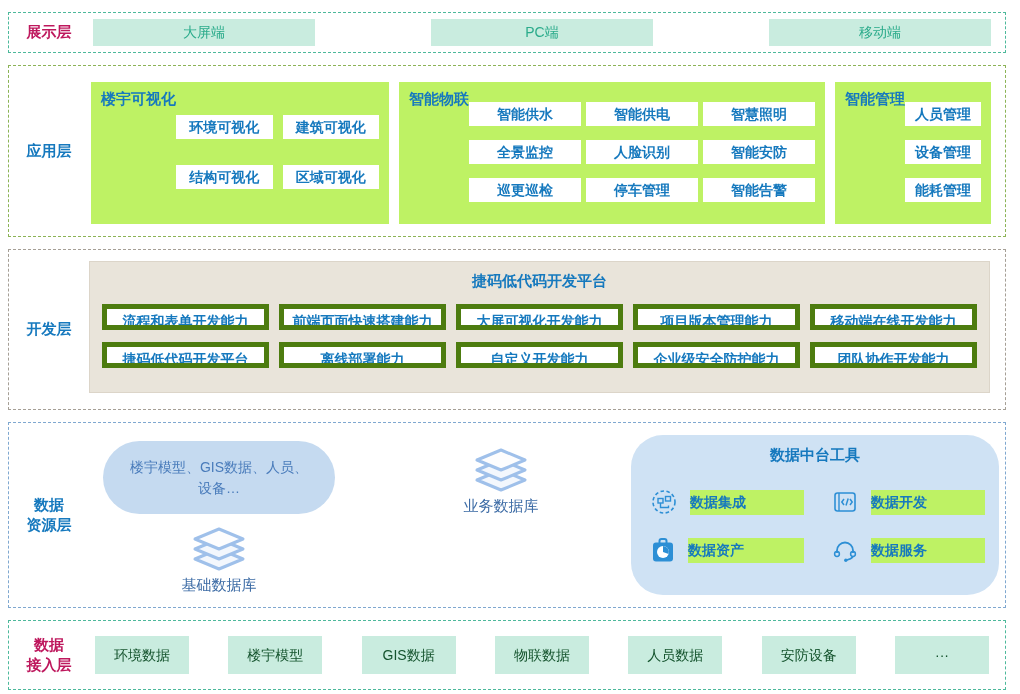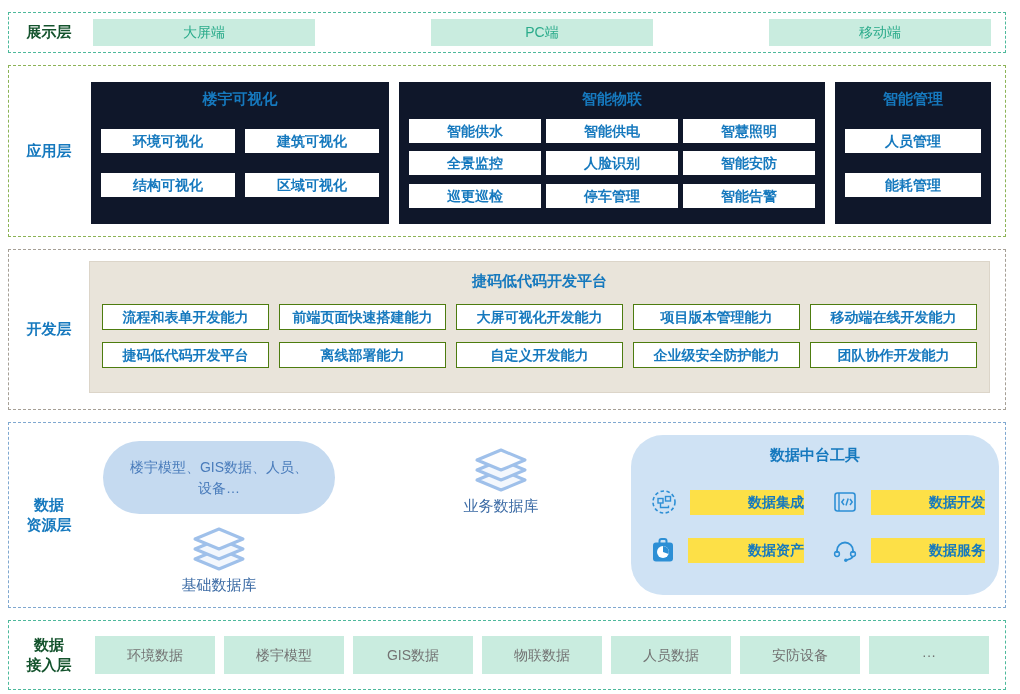--- a/index.html
+++ b/index.html
@@ -14,35 +14,35 @@
   .layer-teal   { border-color:#4db99b; }
   .layer-green  { border-color:#8cb356; }
   .layer-gray   { border-color:#a59f96; }
   .layer-blue   { border-color:#7fa8d0; }
 
   .layer-label {
     width:80px; flex-shrink:0; display:flex; flex-direction:column;
     align-items:center; justify-content:center;
     font-size:15px; font-weight:bold; line-height:1.35;
   }
-  .teal-text { color:#14532d; }
+  .teal-text { color:#be185d; }
   .blue-text { color:#1679be; }
 
   
   .layer-display { height:41px; }
   .display-items { flex:1; display:flex; align-items:center; justify-content:space-between; padding:0 14px 0 4px; }
   .teal-btn {
     background:#c9ecdf; color:#2bab8b; font-size:14px;
     width:222px; height:27px; line-height:27px; text-align:center;
   }
 
   
   .layer-app { height:172px; }
   .app-groups { flex:1; display:flex; gap:10px; padding:16px 14px 12px 2px; }
-  .group { background:#0f172a; display:flex; flex-direction:column; padding:6px 10px 8px; }
+  .group { background:#bef264; display:flex; flex-direction:row; padding:6px 10px 8px; }
   .group-title { color:#1679be; font-weight:bold; font-size:15px; text-align:center; height:22px; line-height:22px; flex-shrink:0; }
   .group-body { flex:1; display:grid; align-content:space-evenly; }
   .g1 { width:298px; }
   .g1 .group-body { grid-template-columns:1fr 1fr; column-gap:10px; }
   .g2 { flex:1; }
   .g2 .group-body { grid-template-columns:1fr 1fr 1fr; column-gap:5px; }
   .g3 { width:156px; }
   .g3 .group-body { grid-template-columns:1fr; }
   .white-btn {
     background:#ffffff; color:#1679be; font-weight:600; font-size:14px;
@@ -52,21 +52,21 @@
   
   .layer-dev { height:161px; }
   .dev-wrap { flex:1; padding:11px 15px 16px 0; }
   .dev-box {
     background:#e9e4da; border:1px solid #dcd5c9; height:100%;
     display:flex; flex-direction:column; padding:8px 12px 12px;
   }
   .dev-title { color:#1679be; font-weight:bold; font-size:15px; text-align:center; height:22px; line-height:22px; }
   .dev-grid { flex:1; display:grid; grid-template-columns:repeat(5,1fr); column-gap:10px; align-content:space-evenly; }
   .dev-btn {
-    background:#ffffff; border:1px solid #4d7c0f; color:#1679be; font-weight:600;
+    background:#ffffff; border:5px solid #4d7c0f; color:#1679be; font-weight:600;
     font-size:14px; height:26px; line-height:24px; text-align:center; white-space:nowrap; overflow:hidden;
   }
 
   
   .layer-res { height:186px; }
   .res-body { flex:1; display:flex; padding:12px 14px 12px 0; }
   .db-col { width:260px; display:flex; flex-direction:column; align-items:center; }
   .blob {
     width:232px; height:74px; background:#c5daf0; border-radius:38px;
     display:flex; align-items:center; justify-content:center; text-align:center;
@@ -76,30 +76,30 @@
   .db-name { color:#3c6ba5; font-size:15px; margin-top:2px; }
   .tools-panel {
     margin-left:auto; width:368px; background:#cfe2f4;
     display:flex; flex-direction:column; padding:8px 14px 10px;border-radius:32px;
   }
   .tools-title { color:#1679be; font-weight:bold; font-size:15px; text-align:center; height:24px; line-height:24px; }
   .tools-grid { flex:1; display:grid; grid-template-columns:1fr 1fr; column-gap:22px; align-content:space-evenly; }
   .tool { display:flex; align-items:center; gap:13px; padding-left:6px; }
   .tool-icon { line-height:0; flex-shrink:0; }
   .tool-btn {
-    flex:1; background:#fde047; color:#1679be; font-weight:600; font-size:14px;
-    height:25px; line-height:25px; text-align:right;
+    flex:1; background:#bef264; color:#1679be; font-weight:600; font-size:14px;
+    height:25px; line-height:25px; text-align:left;
   }
 
   
   .layer-access { height:70px; }
   .access-items { flex:1; display:flex; align-items:center; justify-content:space-between; padding:0 16px 0 6px; }
   .access-btn {
-    background:#c9ecdf; color:#737373; font-size:14px;
-    width:120px; height:38px; line-height:38px; text-align:center;
+    background:#c9ecdf; color:#14532d; font-size:14px;
+    width:94px; height:38px; line-height:38px; text-align:center;
   }
 </style>
 </head>
 <body>
 
 <div class="canvas">
 
   <section class="layer layer-teal layer-display">
     <div class="layer-label teal-text">展示层</div>
     <div class="display-items">
@@ -135,20 +135,21 @@
           <div class="white-btn">巡更巡检</div>
           <div class="white-btn">停车管理</div>
           <div class="white-btn">智能告警</div>
         </div>
       </div>
 
       <div class="group g3">
         <div class="group-title">智能管理</div>
         <div class="group-body">
           <div class="white-btn">人员管理</div>
+          <div class="white-btn">设备管理</div>
           <div class="white-btn">能耗管理</div>
         </div>
       </div>
 
     </div>
   </section>
 
   <section class="layer layer-gray layer-dev">
     <div class="layer-label blue-text">开发层</div>
     <div class="dev-wrap">

